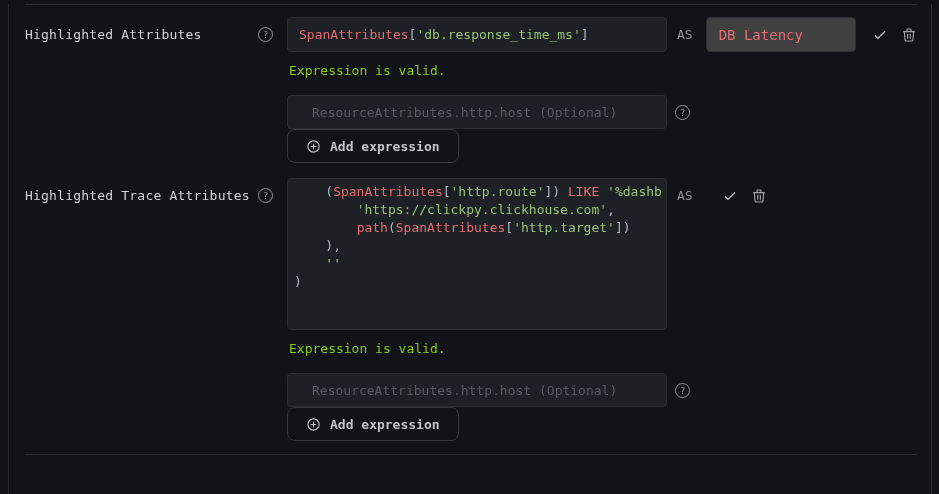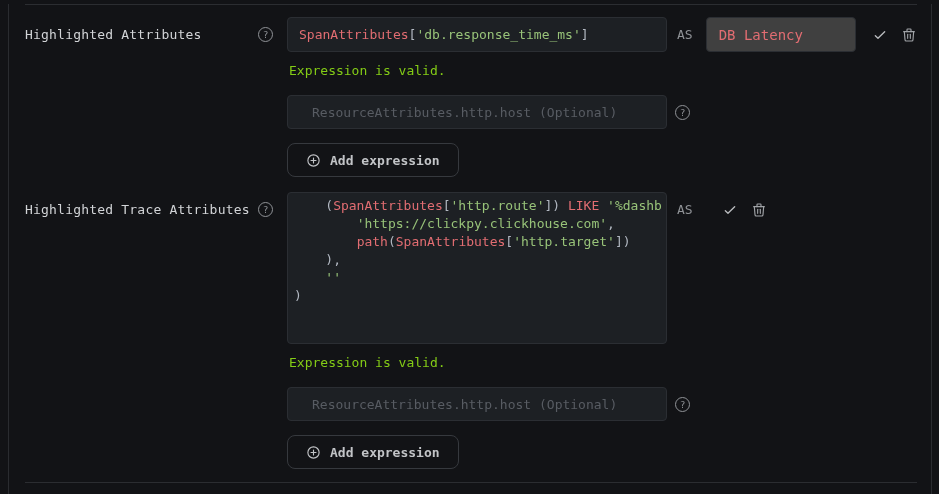--- a/index.html
+++ b/index.html
@@ -36,21 +36,21 @@
     padding:0;cursor:pointer;}
   .icon-btn.check{margin-left:16px;}
   .icon-btn.trash{margin-left:13px;}
   .valid-msg{color:#84cc16;font-size:13px;line-height:17px;margin:10px 0 0 2px;}
   .optional-row{display:flex;align-items:center;margin-top:16px;}
   .optional-input{width:380px;height:34px;box-sizing:border-box;background:#1d2024;
     border:1px solid #2b2e33;border-radius:4px;color:#c9cacc;font-size:13px;
     font-family:inherit;padding:0 24px;outline:none;}
   .optional-input::placeholder{color:#585c63;}
   .optional-row .help-badge{margin:0 0 0 8px;}
-  .add-btn{margin-top:14px;height:34px;padding:0 18px;display:inline-flex;align-items:center;
+  .add-btn{height:34px;padding:0 18px;display:inline-flex;align-items:center;
     gap:9px;background:transparent;border:1px solid #36393e;border-radius:8px;
     color:#c2c4c7;font-weight:bold;font-size:13px;font-family:inherit;cursor:pointer;}
   svg{display:block;}
 </style>
 </head>
 <body>
 
 <div class="panel">
   <div class="divider top"></div>
 

